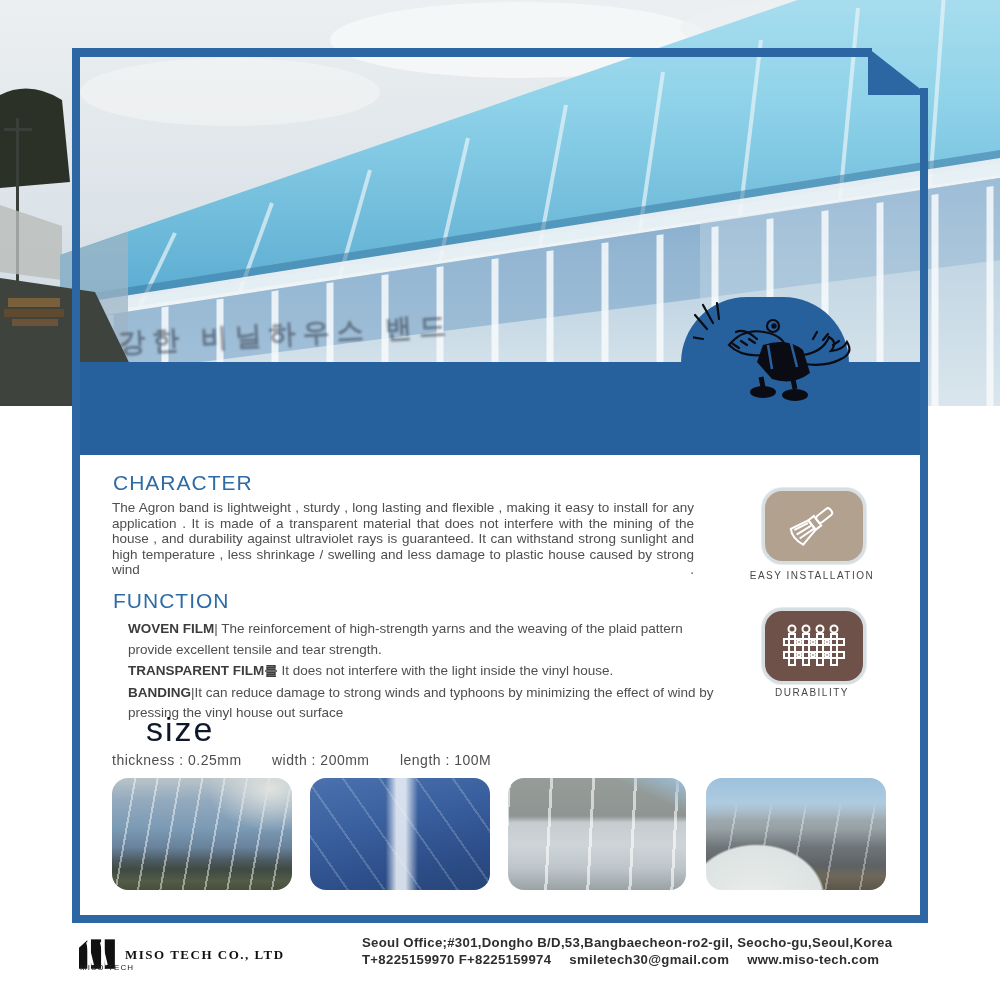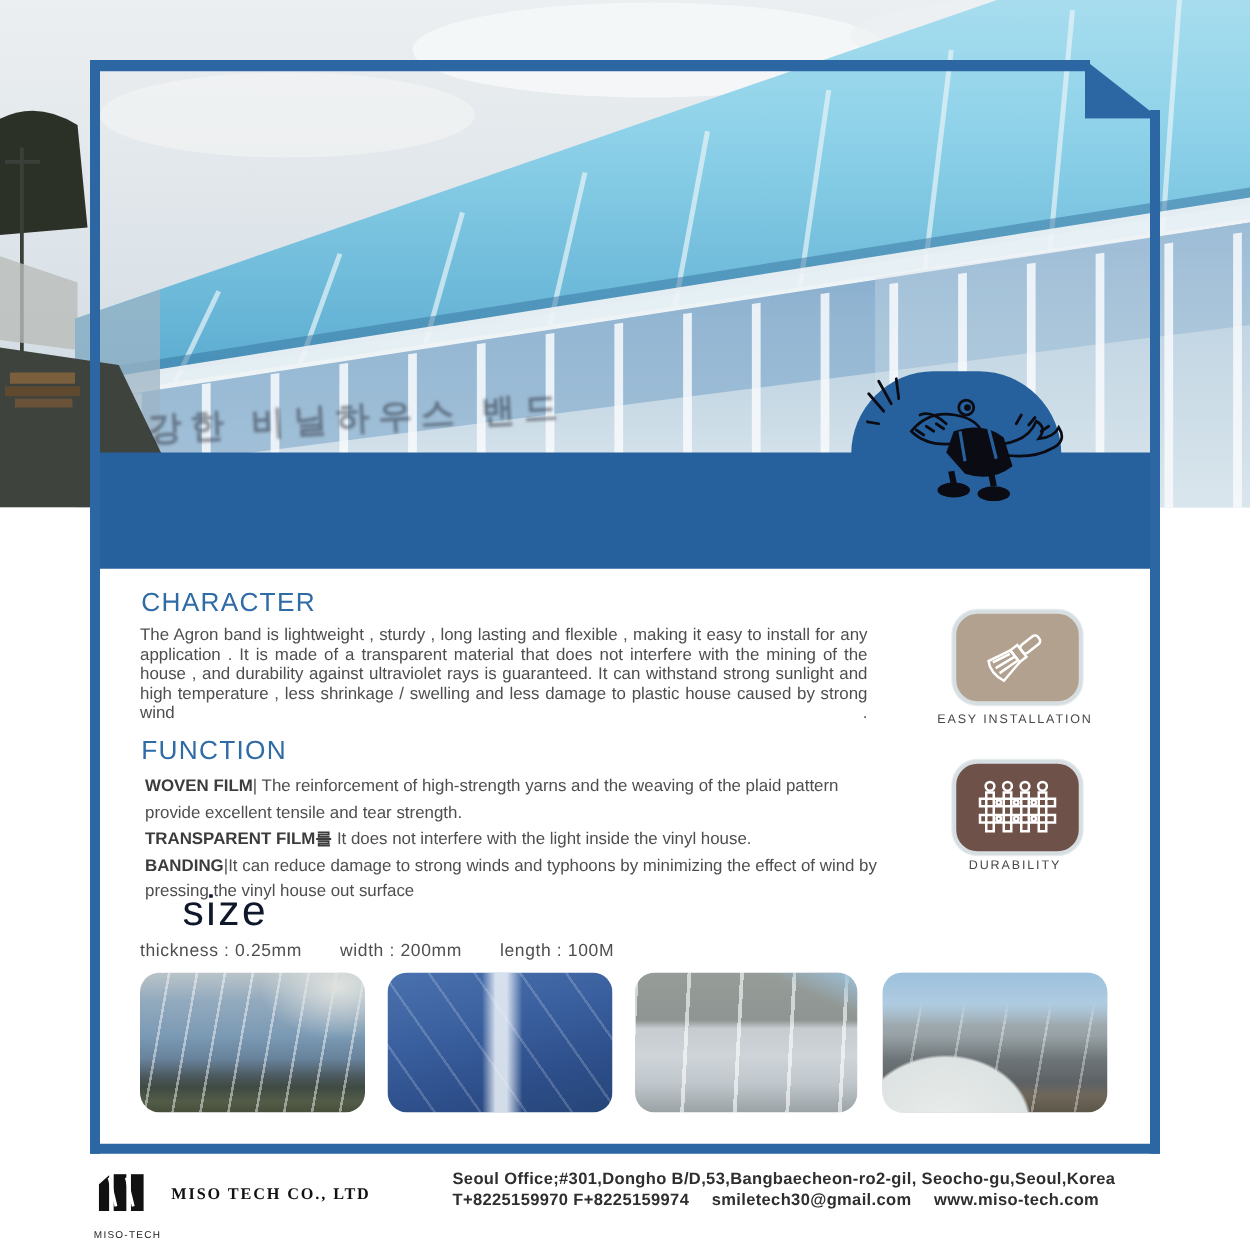--- a/index.html
+++ b/index.html
@@ -29,21 +29,21 @@
   .fr-fold{left:868px;top:48px;width:60px;height:47px;
            clip-path:polygon(0 0,100% 100%,0 100%);}
 
   
   .sec-title{font-size:21px;color:#2f6ba5;letter-spacing:1px;z-index:6;}
   .t-character{left:113px;top:471px;}
   .t-function{left:113px;top:589px;}
   .char-body{left:112px;top:500px;width:582px;font-size:13.5px;line-height:15.6px;
              color:#4e4e4e;text-align:justify;text-align-last:justify;z-index:6;}
   .fn-list{left:112px;top:619px;width:604px;font-size:13.5px;color:#4e4e4e;z-index:6;}
-  .fn-list p{margin:0 0 1px 4px;line-height:20.5px;}
+  .fn-list p{margin:0 0 1px 16px;line-height:20.5px;}
   .fn-list b{color:#3c3c3c;}
   .size-title{left:110px;top:710px;font-size:34px;font-weight:500;color:#0f172a;
               letter-spacing:2px;z-index:6;margin-left:36px;}
   .size-specs{left:112px;top:752px;font-size:14px;color:#4e4e4e;letter-spacing:.5px;z-index:6;}
   .size-specs span{margin-right:26px;text-align:right;}
 
   
   .badge{width:98px;height:70px;border-radius:20px;border:3px solid #d7dee2;
          box-shadow:0 0 0 1px #e6ebee;display:flex;align-items:center;justify-content:center;z-index:6;}
   .badge-easy{left:762px;top:488px;background:#b3a190;}
@@ -68,23 +68,23 @@
      repeating-linear-gradient(93deg, rgba(255,255,255,.6) 0 3px, rgba(255,255,255,0) 3px 42px),
      linear-gradient(180deg,#969c98 0%,#8f9592 34%,#c6ccd0 40%,#ced4d8 60%,#bfc6cb 80%,#9aa2a6 100%);}
   .tile4{left:706px;background:
      linear-gradient(180deg,#9dc1dd 0%,#aecbe0 22%, rgba(174,203,224,0) 38%),
      radial-gradient(ellipse 150px 120px at 28% 108%, #e9edec 0%, #dde3e2 44%, rgba(221,227,226,0) 46%),
      repeating-linear-gradient(100deg, rgba(255,255,255,.35) 0 2px, rgba(255,255,255,0) 2px 34px),
      linear-gradient(180deg,#b6c7d2 0%,#98a2a6 45%,#6e7578 62%,#5d6265 78%,#6e6759 88%,#5c564a 100%);}
 
   
   .logo-mark{left:79px;top:939px;z-index:6;}
-  .logo-caption{left:70px;top:983px;width:64px;text-align:center;font-size:8px;
+  .logo-caption{left:70px;top:963px;width:64px;text-align:right;font-size:8px;
                 letter-spacing:1px;color:#222;z-index:6;}
-  .company{left:137px;top:947px;font-family:"Liberation Serif", serif;font-weight:bold;
+  .company{left:125px;top:947px;font-family:"Liberation Serif", serif;font-weight:bold;
            font-size:13px;letter-spacing:1.5px;color:#111;z-index:6;}
   .addr{left:318px;top:935px;width:660px;font-size:13.2px;font-weight:bold;color:#2e2e2e;
         line-height:16.6px;letter-spacing:.3px;z-index:6;margin-left:44px;}
   .contact span{margin-right:14px;}
 </style>
 </head>
 <body>
 
 <div class="page">
 

